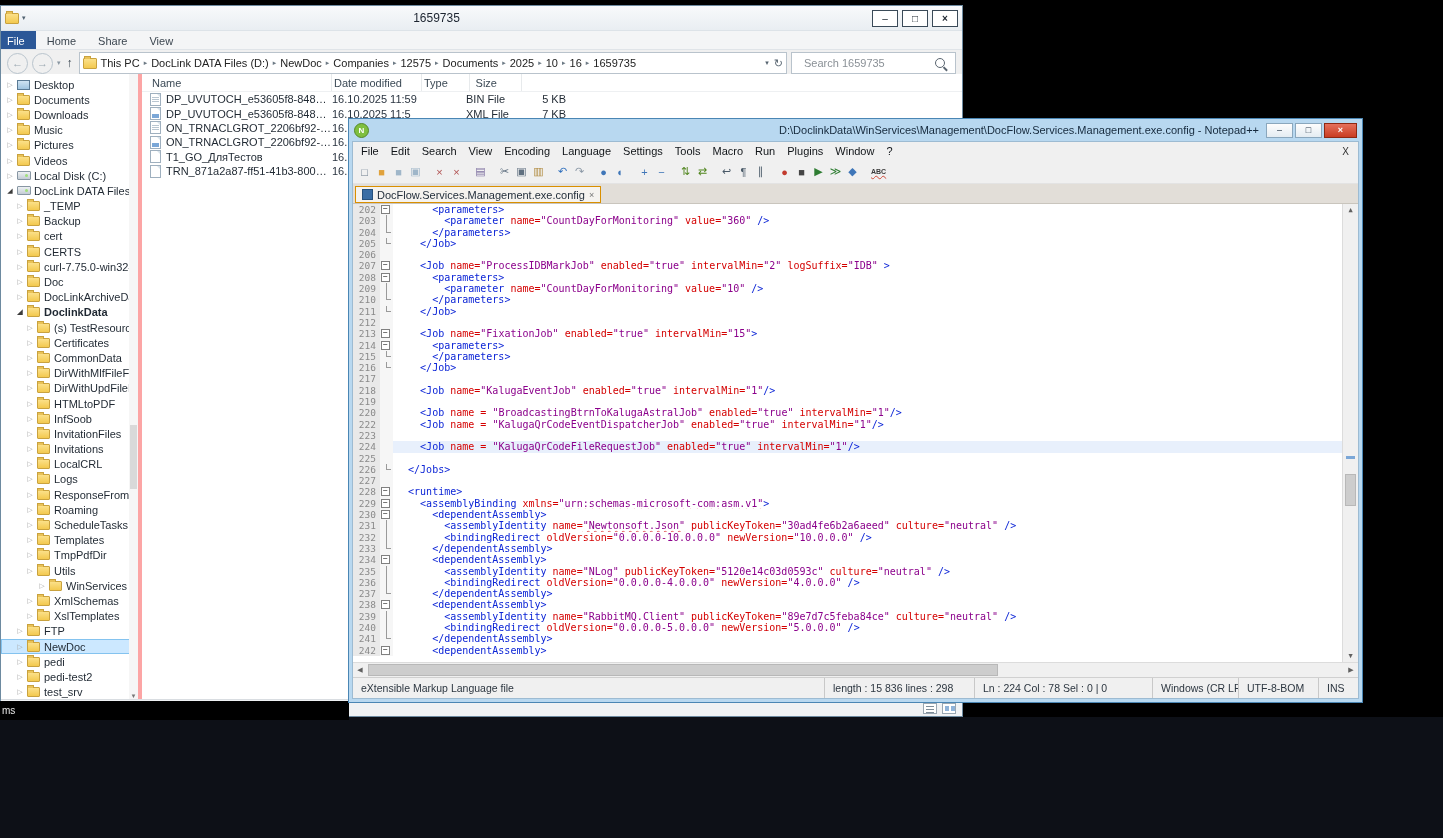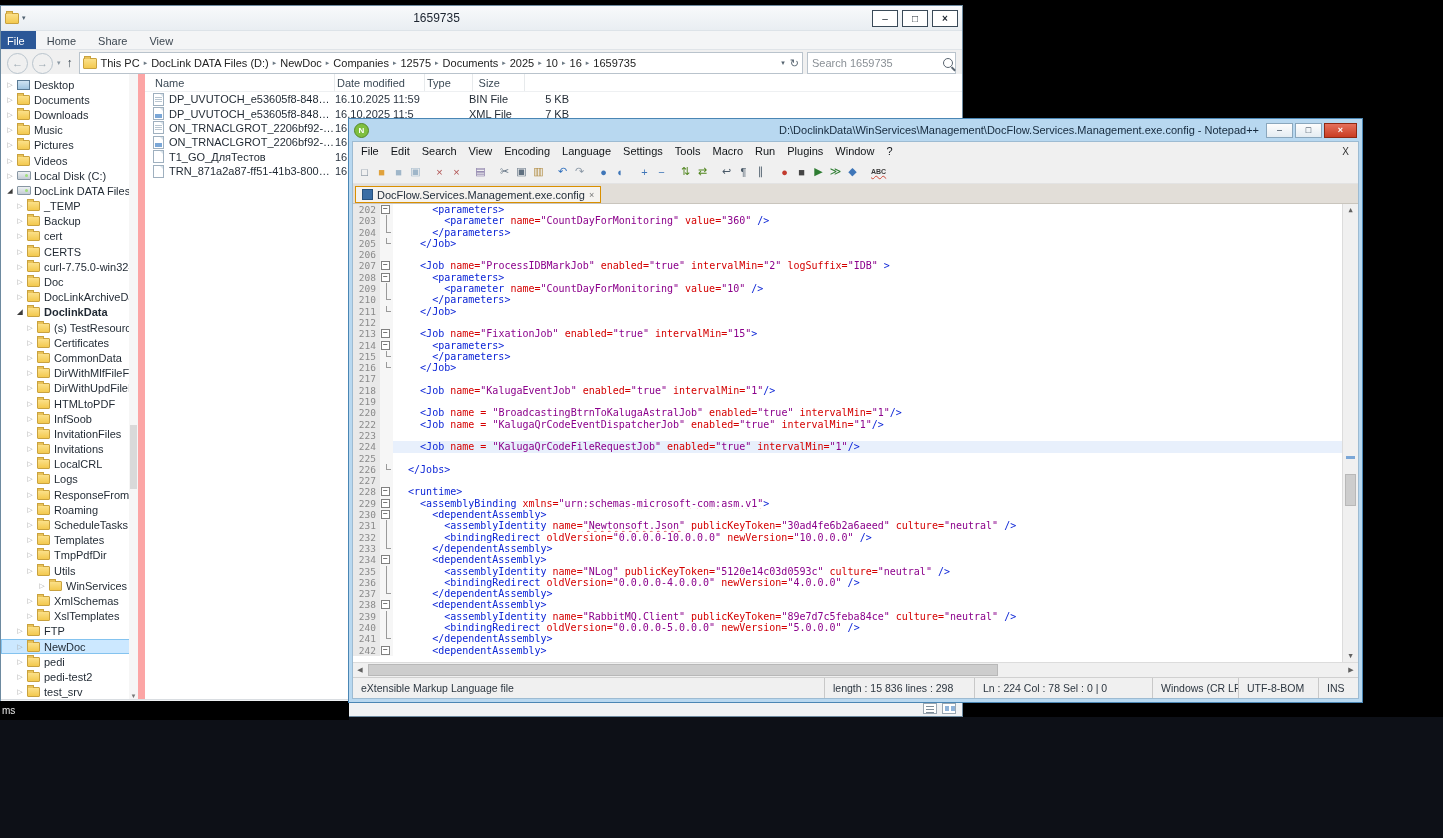--- a/index.html
+++ b/index.html
@@ -36,28 +36,28 @@
   .nav-dd{font-size:7px;color:#8a97a2;}
   .nav-up{color:#2c3a46;font-size:12px;padding:0 2px;}
   .addr-field{flex:1;height:20px;background:#fff;border:1px solid #b9c3cc;display:flex;align-items:center;
               font-size:11px;color:#222;padding:0 3px;gap:1px;overflow:hidden;}
   .crumb{padding:1px 3px;white-space:nowrap;}
   .crumb-sep{font-size:7px;color:#6d7a85;padding:0 1px;}
   .addr-right{margin-left:auto;display:flex;align-items:center;gap:5px;color:#55636f;}
   .addr-dd{font-size:7px;}
   .addr-refresh{font-size:11px;}
   .search-box{width:143px;height:20px;background:#fff;border:1px solid #b9c3cc;display:flex;align-items:center;
-              padding:0 2px;flex:none;}
+              padding:0 10px;flex:none;}
   .search-box input{border:none;outline:none;flex:1;font-size:11px;font-family:"Liberation Sans",sans-serif;color:#333;min-width:0;background:transparent;}
   .search-box input::placeholder{color:#8a9096;}
   .mag{width:8px;height:8px;border:1.5px solid #5a6570;border-radius:50%;position:relative;flex:none;}
   .mag::after{content:"";position:absolute;width:5px;height:1.5px;background:#5a6570;transform:rotate(45deg);right:-4px;bottom:-2px;}
 
   .ex-main{position:absolute;top:68px;bottom:16px;left:0;right:0;background:#fff;display:flex;overflow:hidden;}
-  .ex-side{width:137px;flex:none;position:relative;padding-top:3px;overflow:hidden;border-right:7px solid #fca5a5;}
+  .ex-side{width:137px;flex:none;position:relative;padding-top:3px;overflow:hidden;border-right:4px solid #fca5a5;}
   .trow{display:flex;align-items:center;height:15.2px;font-size:11px;color:#1f2832;white-space:nowrap;}
   .trow.sel{background:#cce8ff;outline:1px solid #84c3ef;outline-offset:-1px;}
   .tarrow{width:10px;flex:none;font-size:7px;color:#a8a8a8;display:inline-flex;align-items:center;justify-content:center;}
   .tarrow.open{color:#3c3c3c;}
   .ic-folder{width:13px;height:10px;background:linear-gradient(#fbe089,#f3c94f);border:1px solid #c9a23e;border-radius:1px;position:relative;margin:0 4px 0 2px;flex:none;box-sizing:border-box;}
   .ic-folder::before{content:"";position:absolute;top:-3px;left:-1px;width:5px;height:2px;background:#e9c258;border:1px solid #c9a23e;border-bottom:none;}
   .ic-drive{width:14px;height:9px;background:linear-gradient(#eef1f3,#c3ccd4);border:1px solid #8796a3;border-radius:1px;position:relative;margin:0 3px 0 2px;flex:none;box-sizing:border-box;}
   .ic-drive::after{content:"";position:absolute;right:2px;top:2px;width:3px;height:3px;border-radius:50%;background:#9fe07a;}
   .ic-desktop{width:13px;height:10px;border:1px solid #5a7a94;background:linear-gradient(#cfe3f2,#9fc4e0);margin:0 4px 0 2px;flex:none;box-sizing:border-box;}
   .side-sb{position:absolute;top:0;right:0;bottom:0;width:9px;background:#f6f6f6;}

